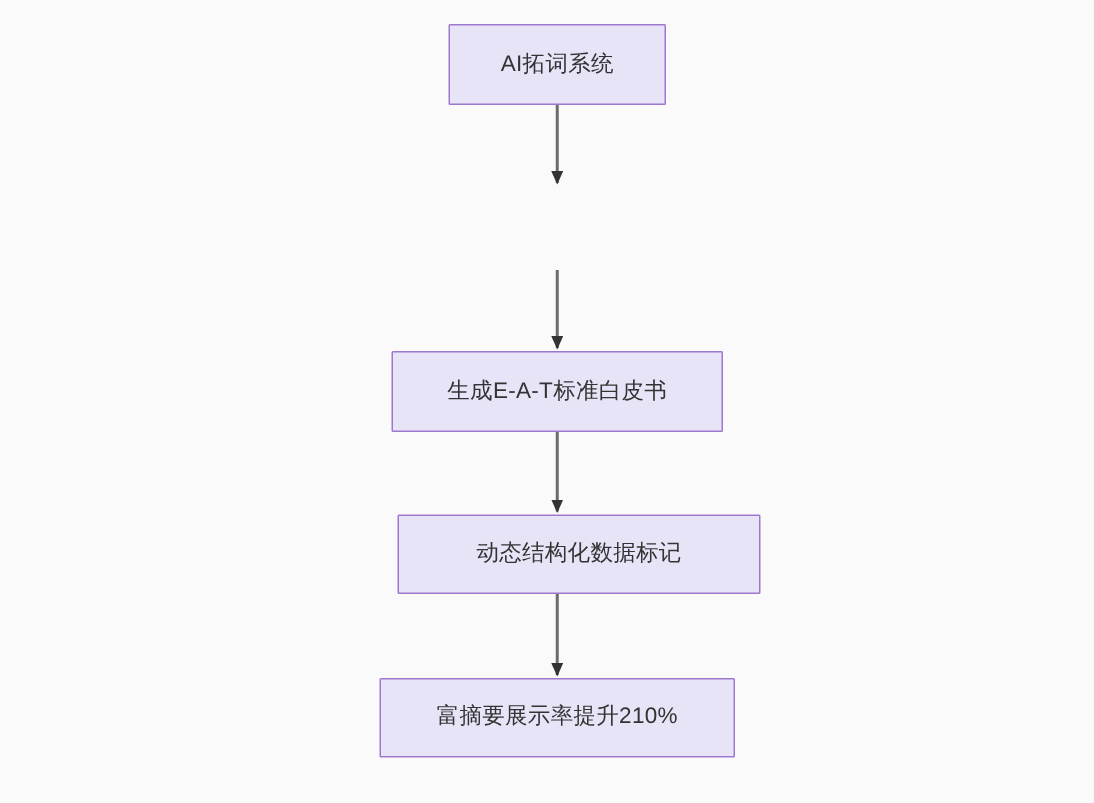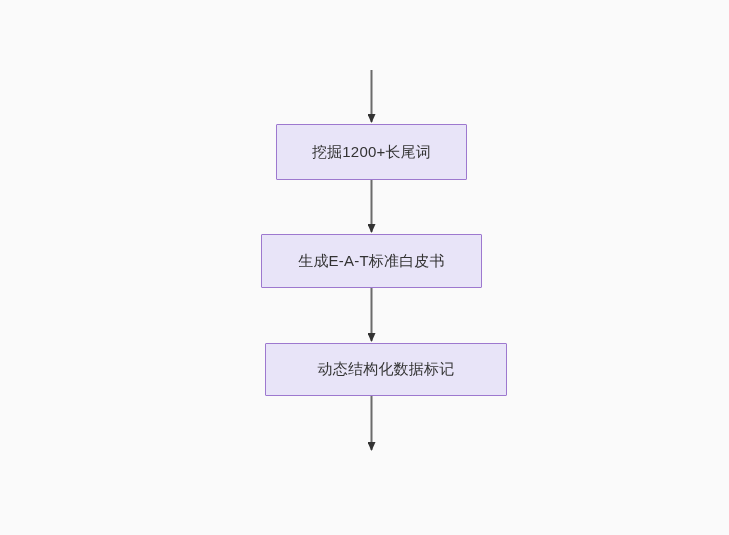--- a/index.html
+++ b/index.html
@@ -72,27 +72,30 @@
       <line x1="371.5" y1="180" x2="371.5" y2="232" stroke="#6b6b6b" stroke-width="2" marker-end="url(#arrowhead)"></line>
     </g>
     <g>
       <line x1="371.5" y1="288" x2="371.5" y2="341" stroke="#6b6b6b" stroke-width="2" marker-end="url(#arrowhead)"></line>
     </g>
     <g>
       <line x1="371.5" y1="396" x2="371.5" y2="450" stroke="#6b6b6b" stroke-width="2" marker-end="url(#arrowhead)"></line>
     </g>
   </svg>
 
+  <div class="node" id="node-0">
+    <span class="node-label">AI拓词系统</span>
+  </div>
 
-  <div class="node" id="node-1">
-    <span class="node-label">挖掘1200+长尾词</span>
-  </div>
 
   <div class="node" id="node-2">
     <span class="node-label">生成E-A-T标准白皮书</span>
   </div>
 
   <div class="node" id="node-3">
     <span class="node-label">动态结构化数据标记</span>
   </div>
 
+  <div class="node" id="node-4">
+    <span class="node-label">富摘要展示率提升210%</span>
+  </div>
 
 </div>
 
 </body></html>

